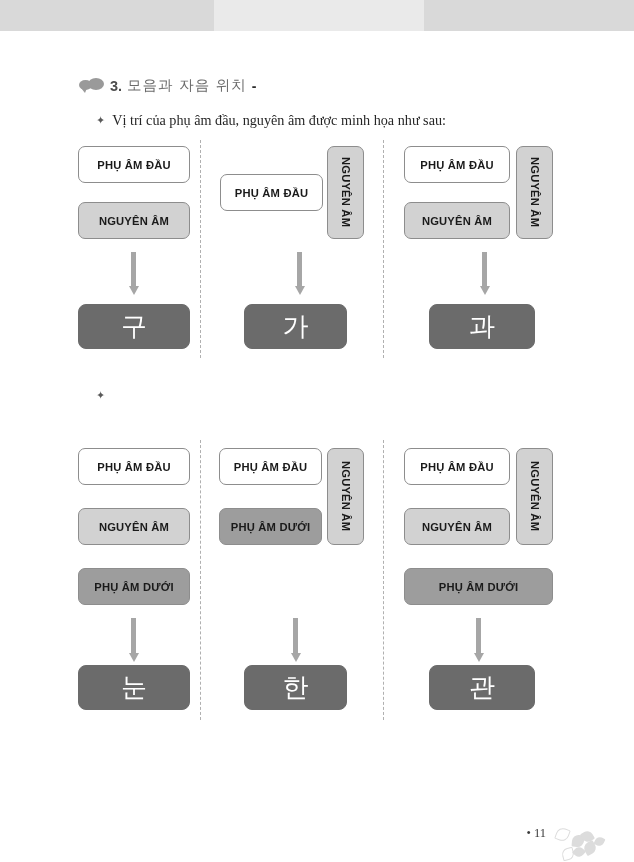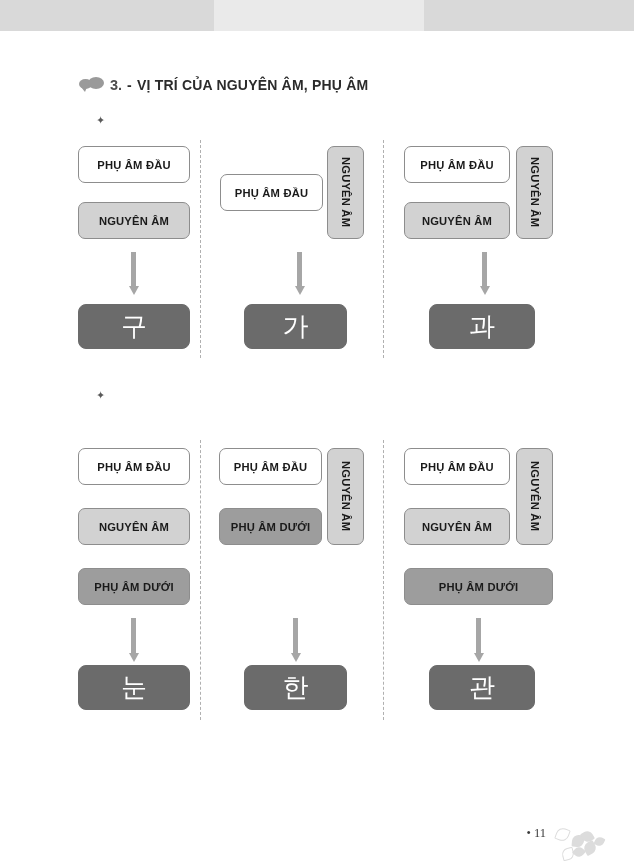--- a/index.html
+++ b/index.html
@@ -83,26 +83,27 @@
   <div class="banner-seg c"></div>
 </div>
 
 <div id="heading">
   <span id="bubble-icon">
     <span class="b1"></span>
       <span class="t1"></span>
       <span class="b2"></span>
   </span>
   <span class="h-num">3.</span>
+  <span class="h-ko">모음과 자음 위치</span>
   <span class="h-vn">-</span>
-  <span class="h-vn">VỊ TRÍ CỦA NGUYÊN ÂM, PHỤ ÂM</span>
 </div>
 
 <div class="bullet" id="bullet-1">
   <span class="dot">✦</span>
+  <span class="txt">Vị trí của phụ âm đầu, nguyên âm được minh họa như sau:</span>
 </div>
 
 <div class="section" id="section-1">
 
   <div class="vdivider" style="left:200px;height:218px;"></div>
   <div class="vdivider" style="left:383px;height:218px;"></div>
 
   <div class="col" style="left:0;">
     <div class="box h white" style="left:78px;top:6px;width:112px;">
       <span class="lbl">PHỤ ÂM ĐẦU</span>

